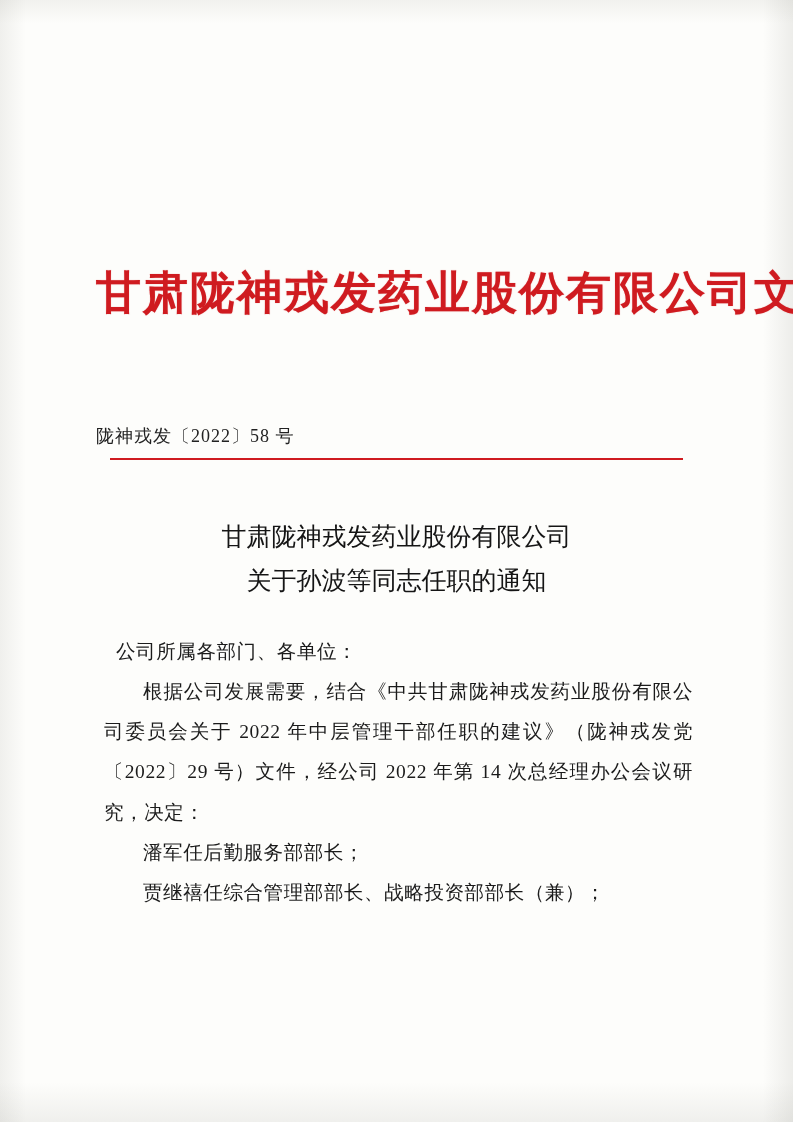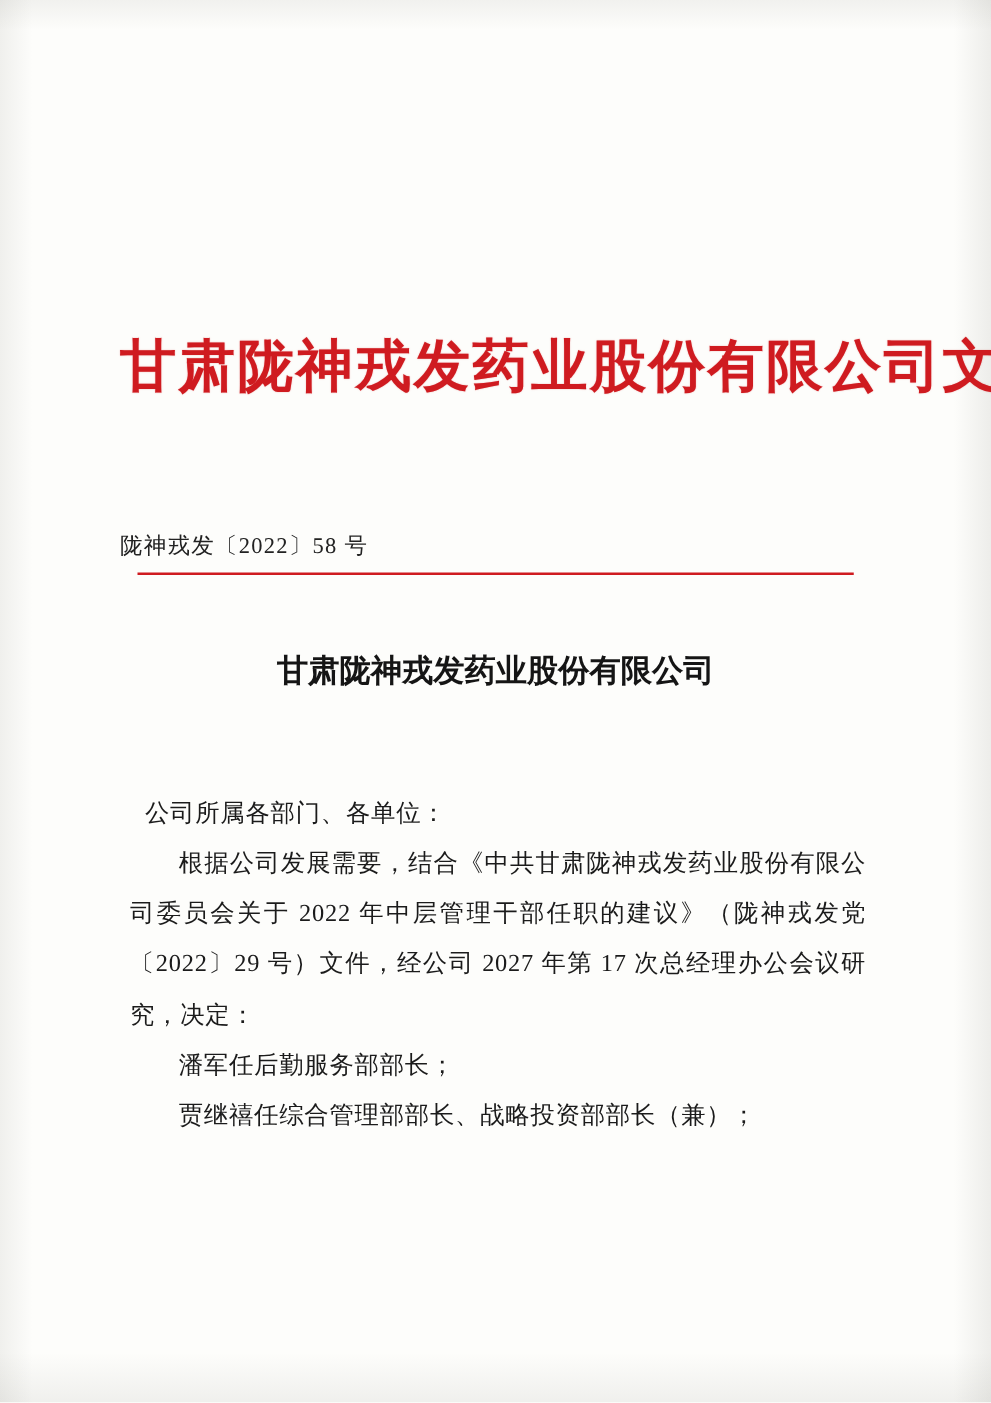--- a/index.html
+++ b/index.html
@@ -87,21 +87,21 @@
     background: #cf1b20;
   }
 
   .doc-title {
     position: absolute;
     top: 515px;
     left: 0;
     right: 0;
     text-align: center;
     font-family: "DejaVu Serif", "Liberation Serif", serif;
-    font-weight: bold;
+    font-weight: normal;
     font-size: 25px;
     line-height: 1.75;
     color: #151515;
   }
 
   .body-block {
     position: absolute;
     top: 632px;
     left: 8px;
     right: 4px;
@@ -136,25 +136,26 @@
   <div class="content">
 
     <div class="doc-header">甘肃陇神戎发药业股份有限公司文件</div>
 
     <div class="doc-number">陇神戎发〔2022〕58 号</div>
 
     <div class="red-rule"></div>
 
     <div class="doc-title">
       <div>甘肃陇神戎发药业股份有限公司</div>
+      <div>关于孙波等同志任职的通知</div>
     </div>
 
     <div class="body-block">
       <p class="salutation">公司所属各部门、各单位：</p>
 
-      <p class="para">根据公司发展需要，结合《中共甘肃陇神戎发药业股份有限公司委员会关于 2022 年中层管理干部任职的建议》（陇神戎发党〔2022〕29 号）文件，经公司 2027 年第 17 次总经理办公会议研究，决定：</p>
+      <p class="para">根据公司发展需要，结合《中共甘肃陇神戎发药业股份有限公司委员会关于 2022 年中层管理干部任职的建议》（陇神戎发党〔2022〕29 号）文件，经公司 2022 年第 14 次总经理办公会议研究，决定：</p>
 
       <p class="list-line">潘军任后勤服务部部长；</p>
       <p class="list-line">贾继禧任综合管理部部长、战略投资部部长（兼）；</p>
     </div>
 
   </div>
 </div>
 
 </body></html>

